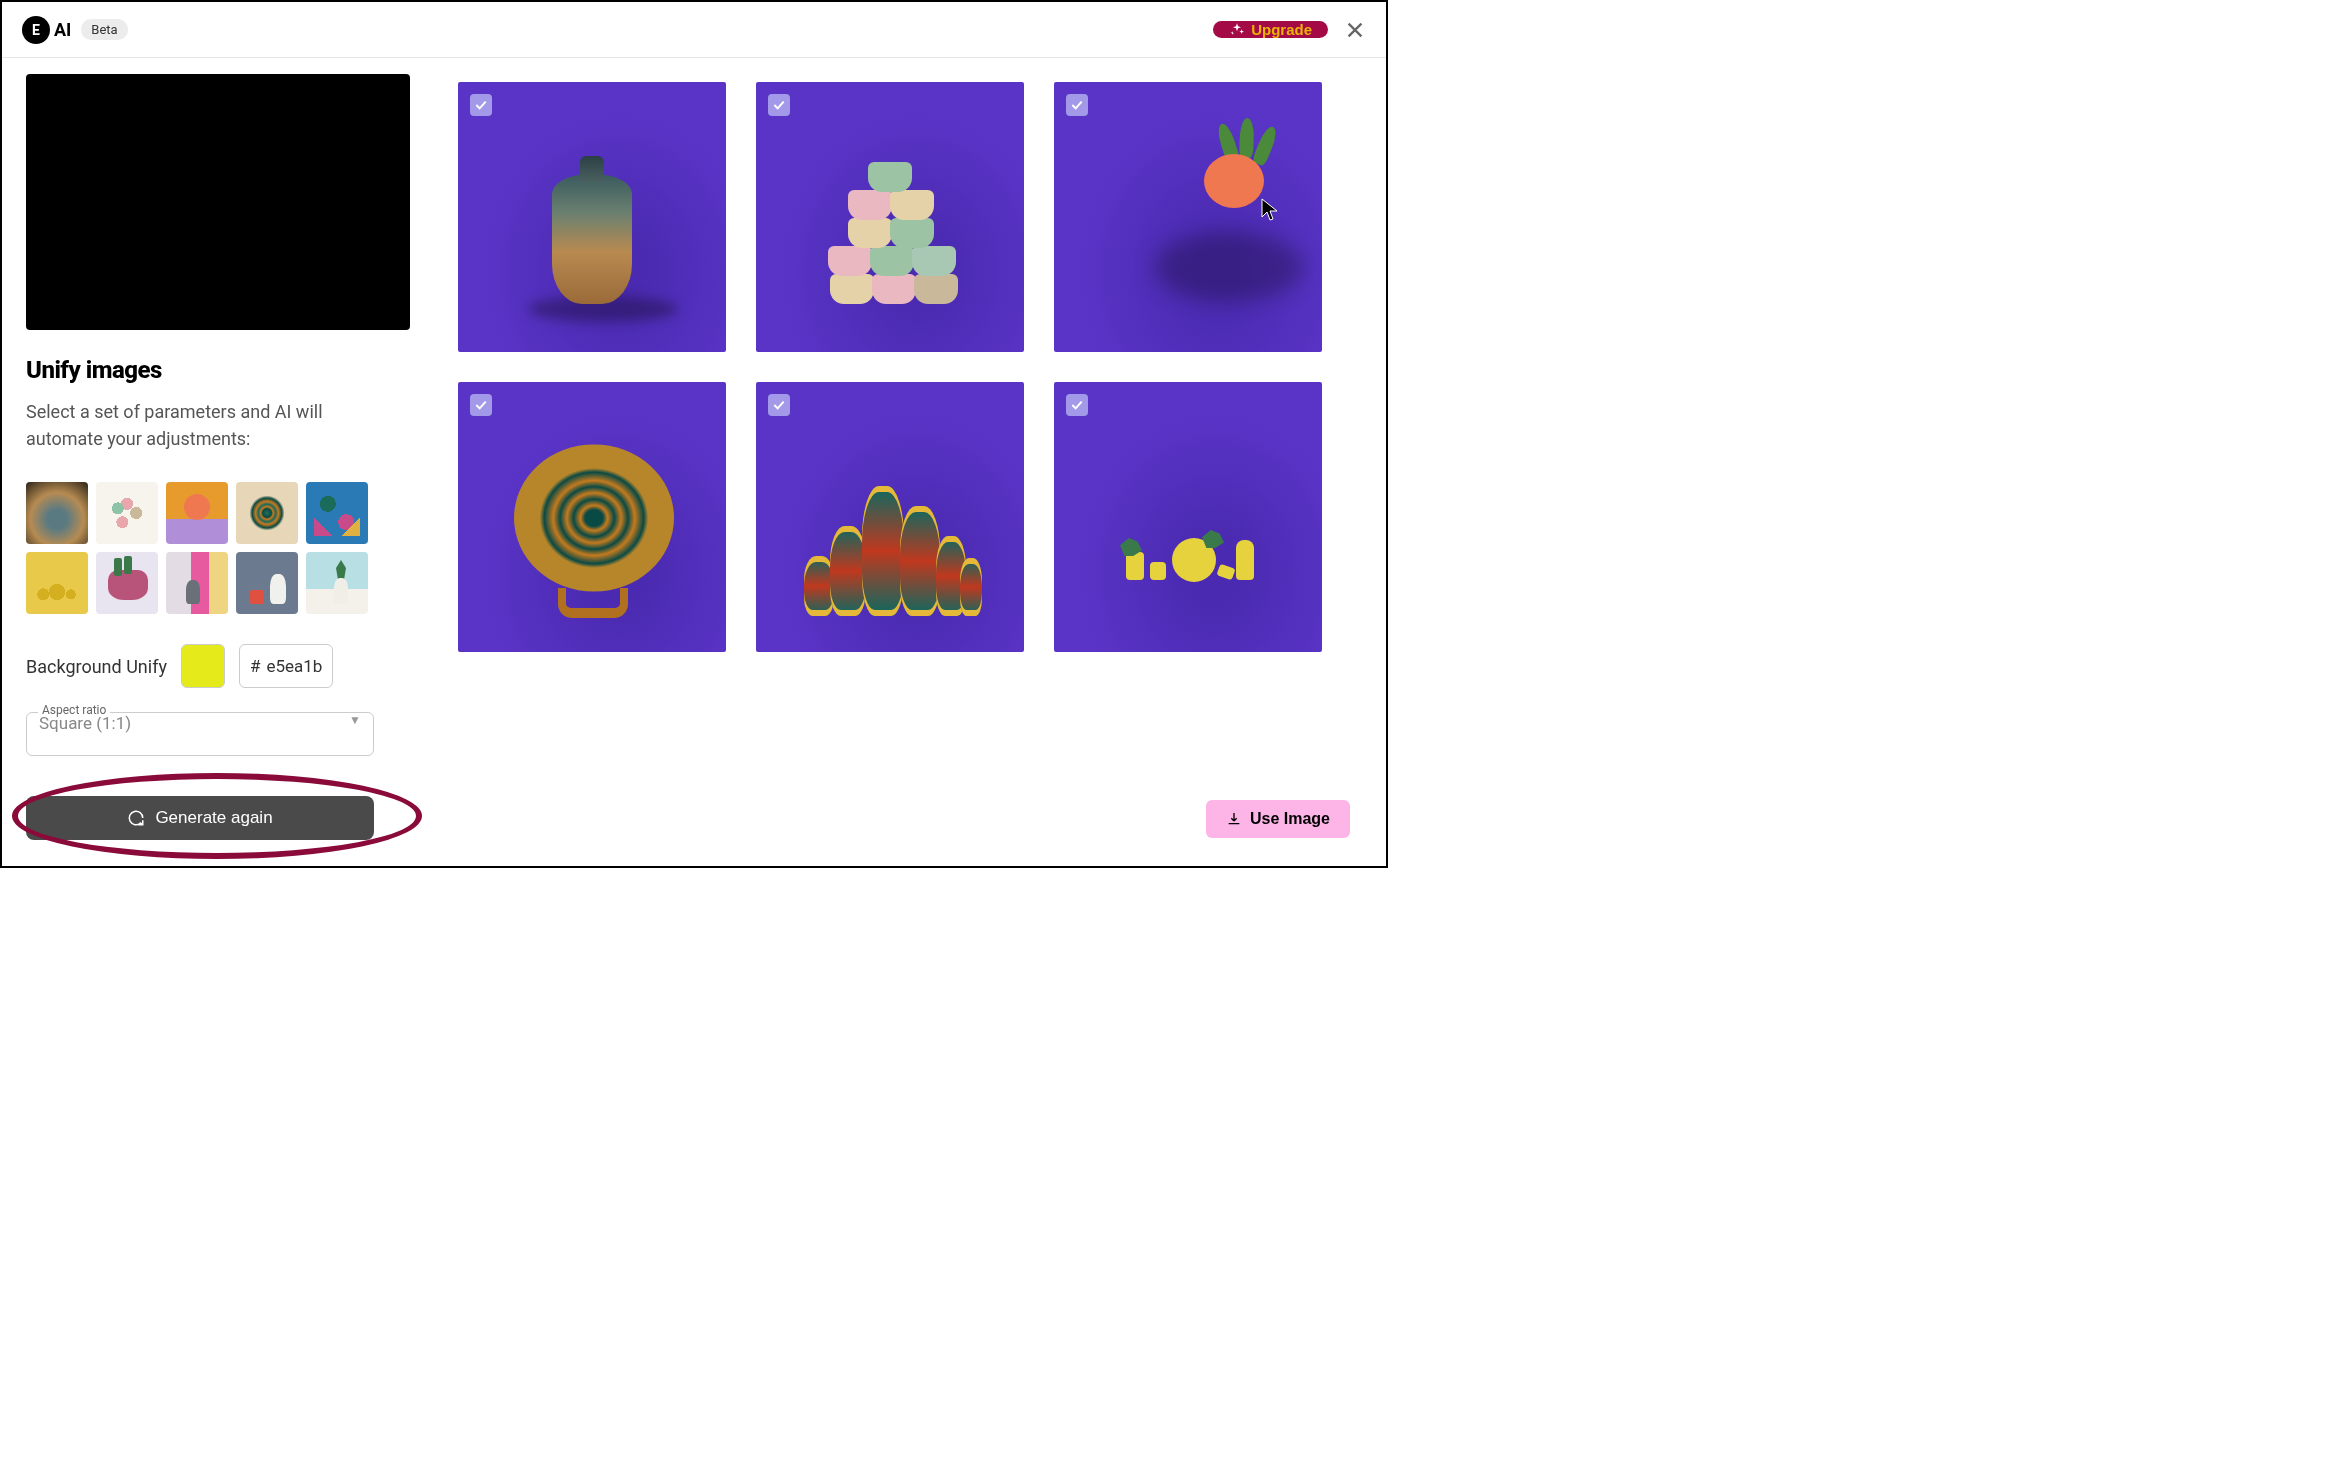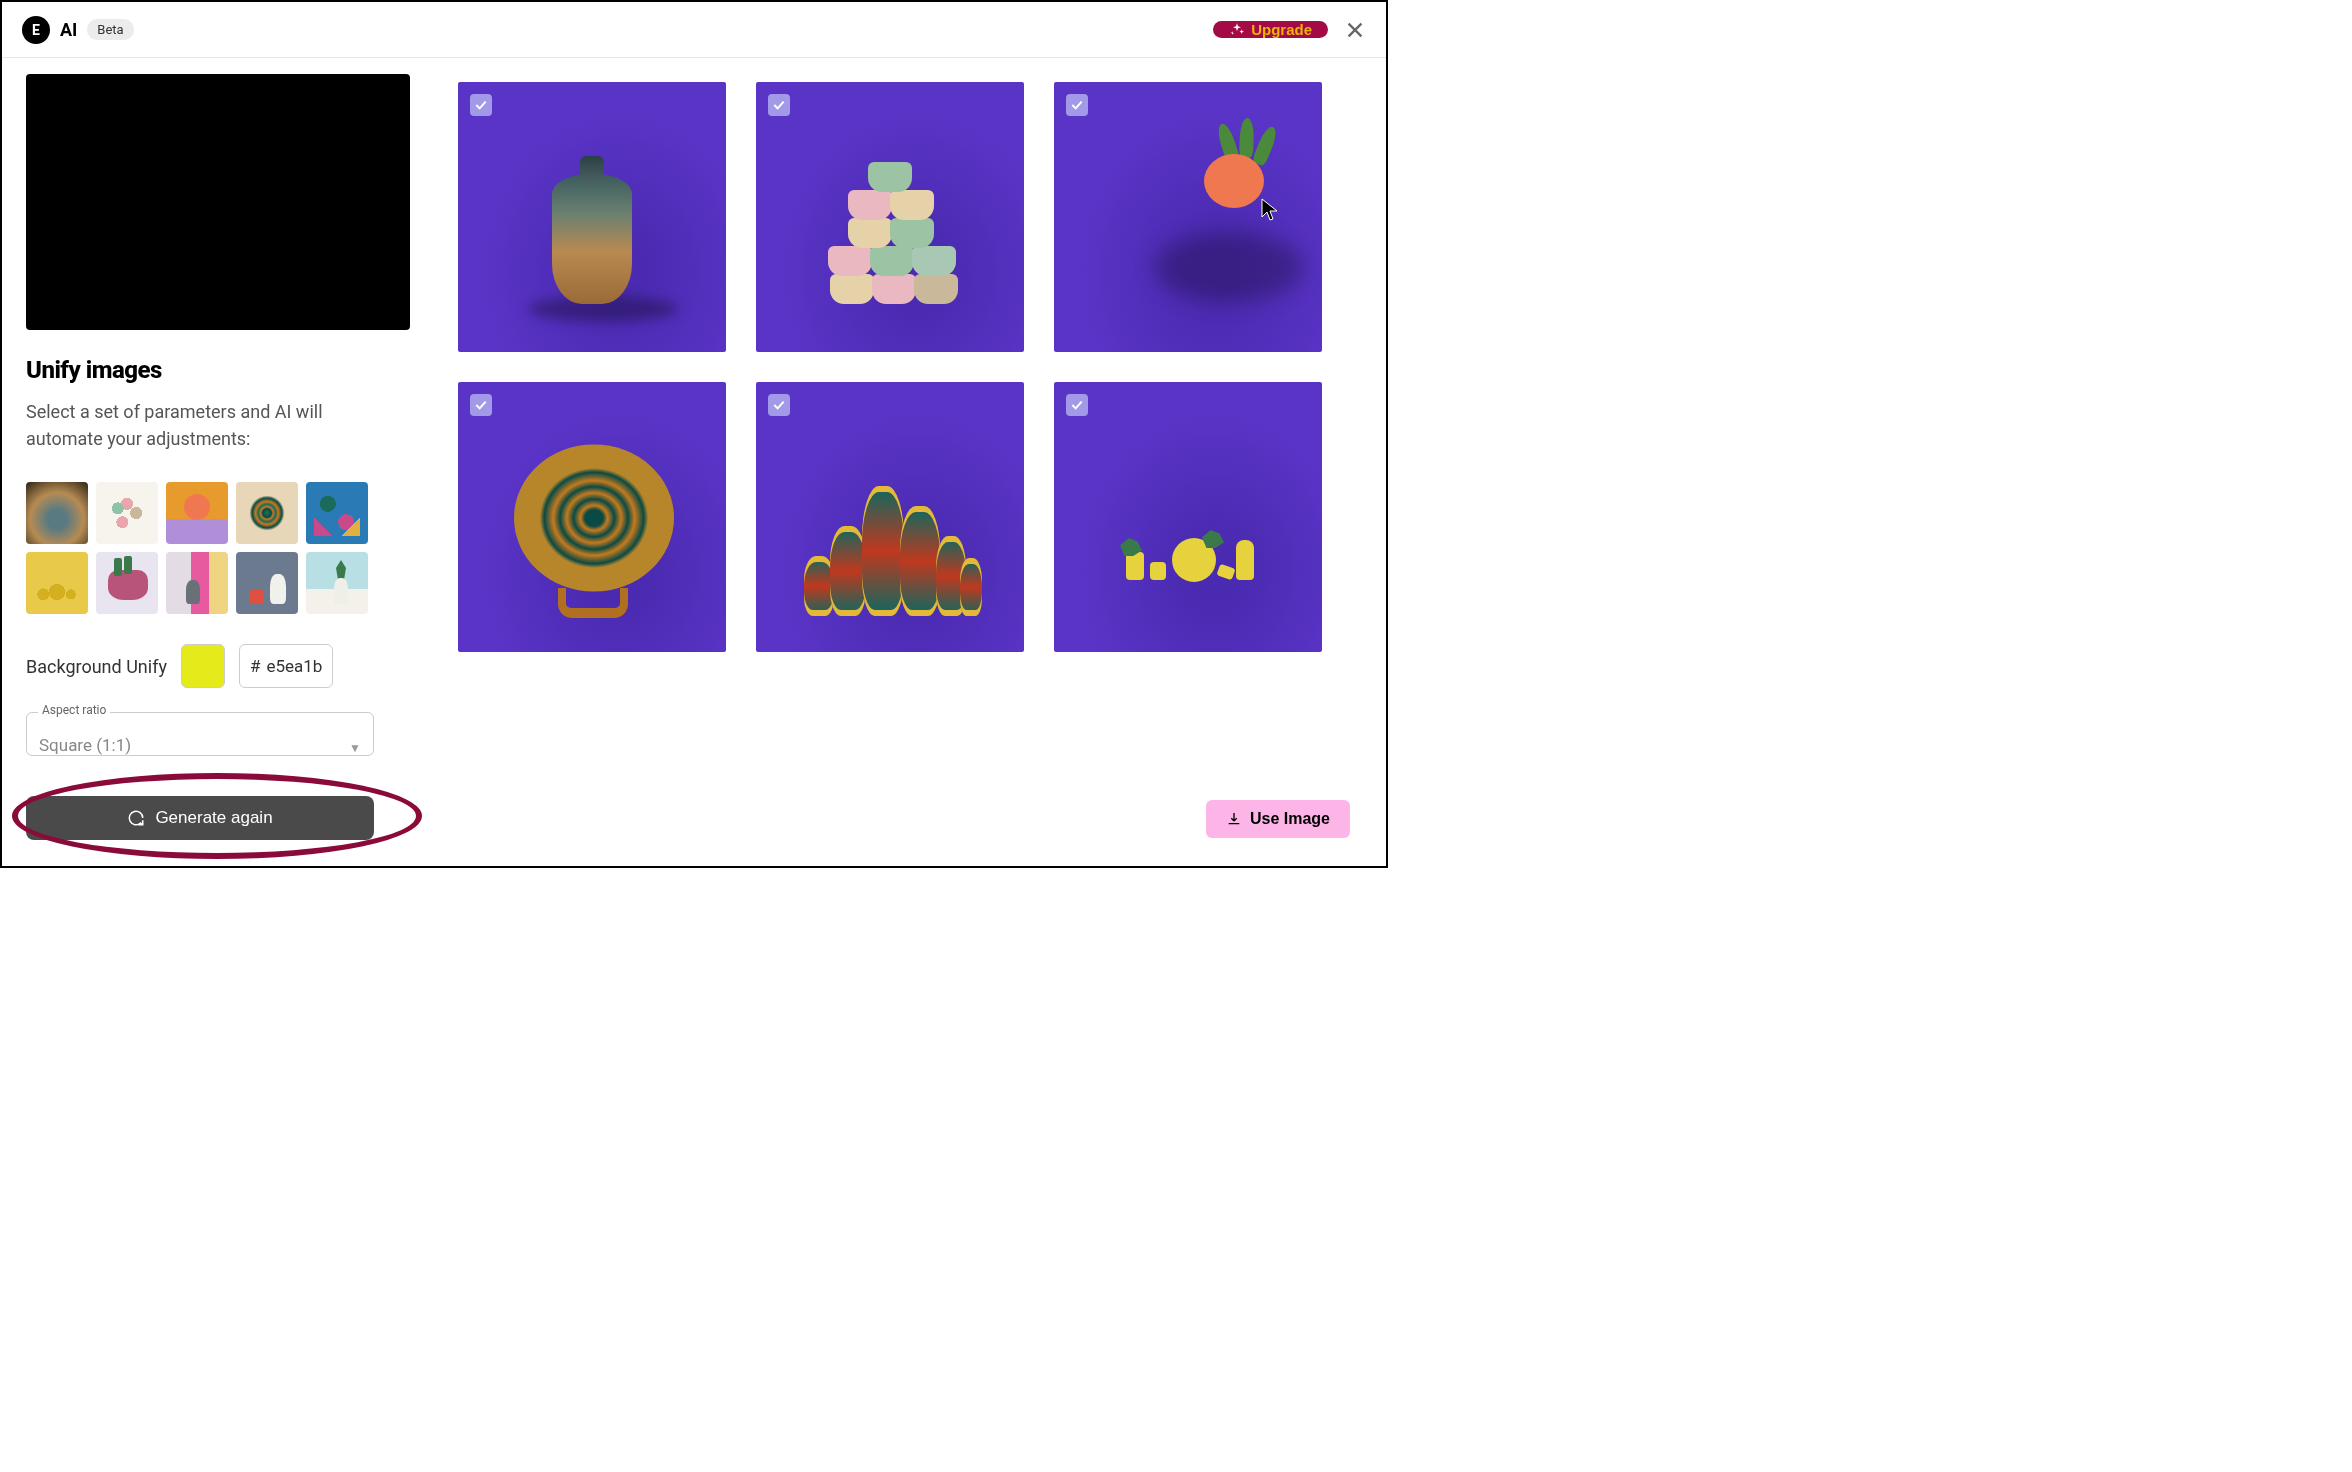--- a/index.html
+++ b/index.html
@@ -1,20 +1,20 @@
 <!DOCTYPE html>
 <html><head>
   <meta charset="utf-8">
   <style>
     * { box-sizing: border-box; margin: 0; padding: 0; }
     body { font-family: -apple-system, BlinkMacSystemFont, "Segoe UI", Roboto, Helvetica, Arial, sans-serif; background: #fff; width: 1388px; height: 868px; position: relative; overflow: hidden; border: 2px solid #000; }
     
     .header { display: flex; align-items: center; height: 56px; padding: 0 20px; border-bottom: 1px solid #e6e6e6; }
     .logo-circle { width: 28px; height: 28px; border-radius: 50%; background: #000; display: flex; align-items: center; justify-content: center; color: #fff; font-weight: bold; font-size: 14px; }
-    .logo-text { font-weight: 700; font-size: 18px; margin-left: 10px; color: #000; text-align: center; }
+    .logo-text { font-weight: 700; font-size: 18px; margin-left: 4px; color: #000; text-align: center; }
     .beta-badge { background: #ececec; color: #333; font-size: 13px; padding: 3px 10px; border-radius: 10px; margin-left: 10px; }
     .header-spacer { flex: 1; }
     .upgrade-btn { display: flex; align-items: center; gap: 6px; background: #a40a46; color: #eab308; border: none; padding: 0 16px; border-radius: 16px; font-size: 15px; font-weight: 600; cursor: pointer; }
     .close-btn { background: none; border: none; margin-left: 16px; cursor: pointer; color: #555; font-size: 0; }
     .close-btn svg { width: 22px; height: 22px; stroke: #666; stroke-width: 2.5; }
 
     .content { display: flex; height: calc(100% - 56px); }
     
     .sidebar { width: 410px; padding: 16px 28px 20px 24px; display: flex; flex-direction: column; }
     .preview-box { width: 384px; height: 256px; background: #000; border-radius: 4px; }
@@ -26,21 +26,21 @@
     
     .bgcolor-row { display: flex; align-items: center; gap: 14px; margin-top: 30px; }
     .bgcolor-row .lbl { font-size: 18px; color: #333; }
     .color-swatch { width: 44px; height: 44px; border-radius: 6px; border: 1px solid #ccc; cursor: pointer; }
     .color-input { display: flex; align-items: center; gap: 6px; border: 1px solid #ccc; border-radius: 6px; height: 44px; padding: 0 10px; font-size: 17px; color: #333; }
     .color-input span.hash { color: #333; }
     .color-input span.val { color: #333; }
 
     .aspect-wrap { position: relative; margin-top: 24px; }
     .aspect-legend { position: absolute; top: -9px; left: 12px; background: #fff; padding: 0 4px; font-size: 12px; color: #666; }
-    .aspect-select { width: 348px; height: 44px; border: 1px solid #ccc; border-radius: 6px; display: flex; align-items: flex-end; justify-content: space-between; padding: 0 12px; font-size: 17px; color: #888; cursor: pointer; }
+    .aspect-select { width: 348px; height: 44px; border: 1px solid #ccc; border-radius: 6px; display: flex; align-items: flex-start; justify-content: space-between; padding: 0 12px; font-size: 17px; color: #888; cursor: pointer; }
     .aspect-select .chev { color: #999; font-size: 12px; }
 
     .generate-btn { margin-top: 40px; width: 348px; height: 44px; background: #4a4a4a; color: #fff; border: none; border-radius: 8px; font-size: 17px; display: flex; align-items: center; justify-content: center; gap: 10px; cursor: pointer; }
     
     .highlight-ellipse { position: absolute; border: 6px solid #8a0b3a; border-radius: 50%; pointer-events: none; }
 
     .main { flex: 1; padding: 24px 36px 20px 46px; display: flex; flex-direction: column; position: relative; }
     .main-header { display: flex; justify-content: space-between; align-items: center; margin-bottom: 24px; }
     .selected-count { font-size: 18px; color: #666; }
     .clear-all { font-size: 18px; color: #666; cursor: pointer; }

